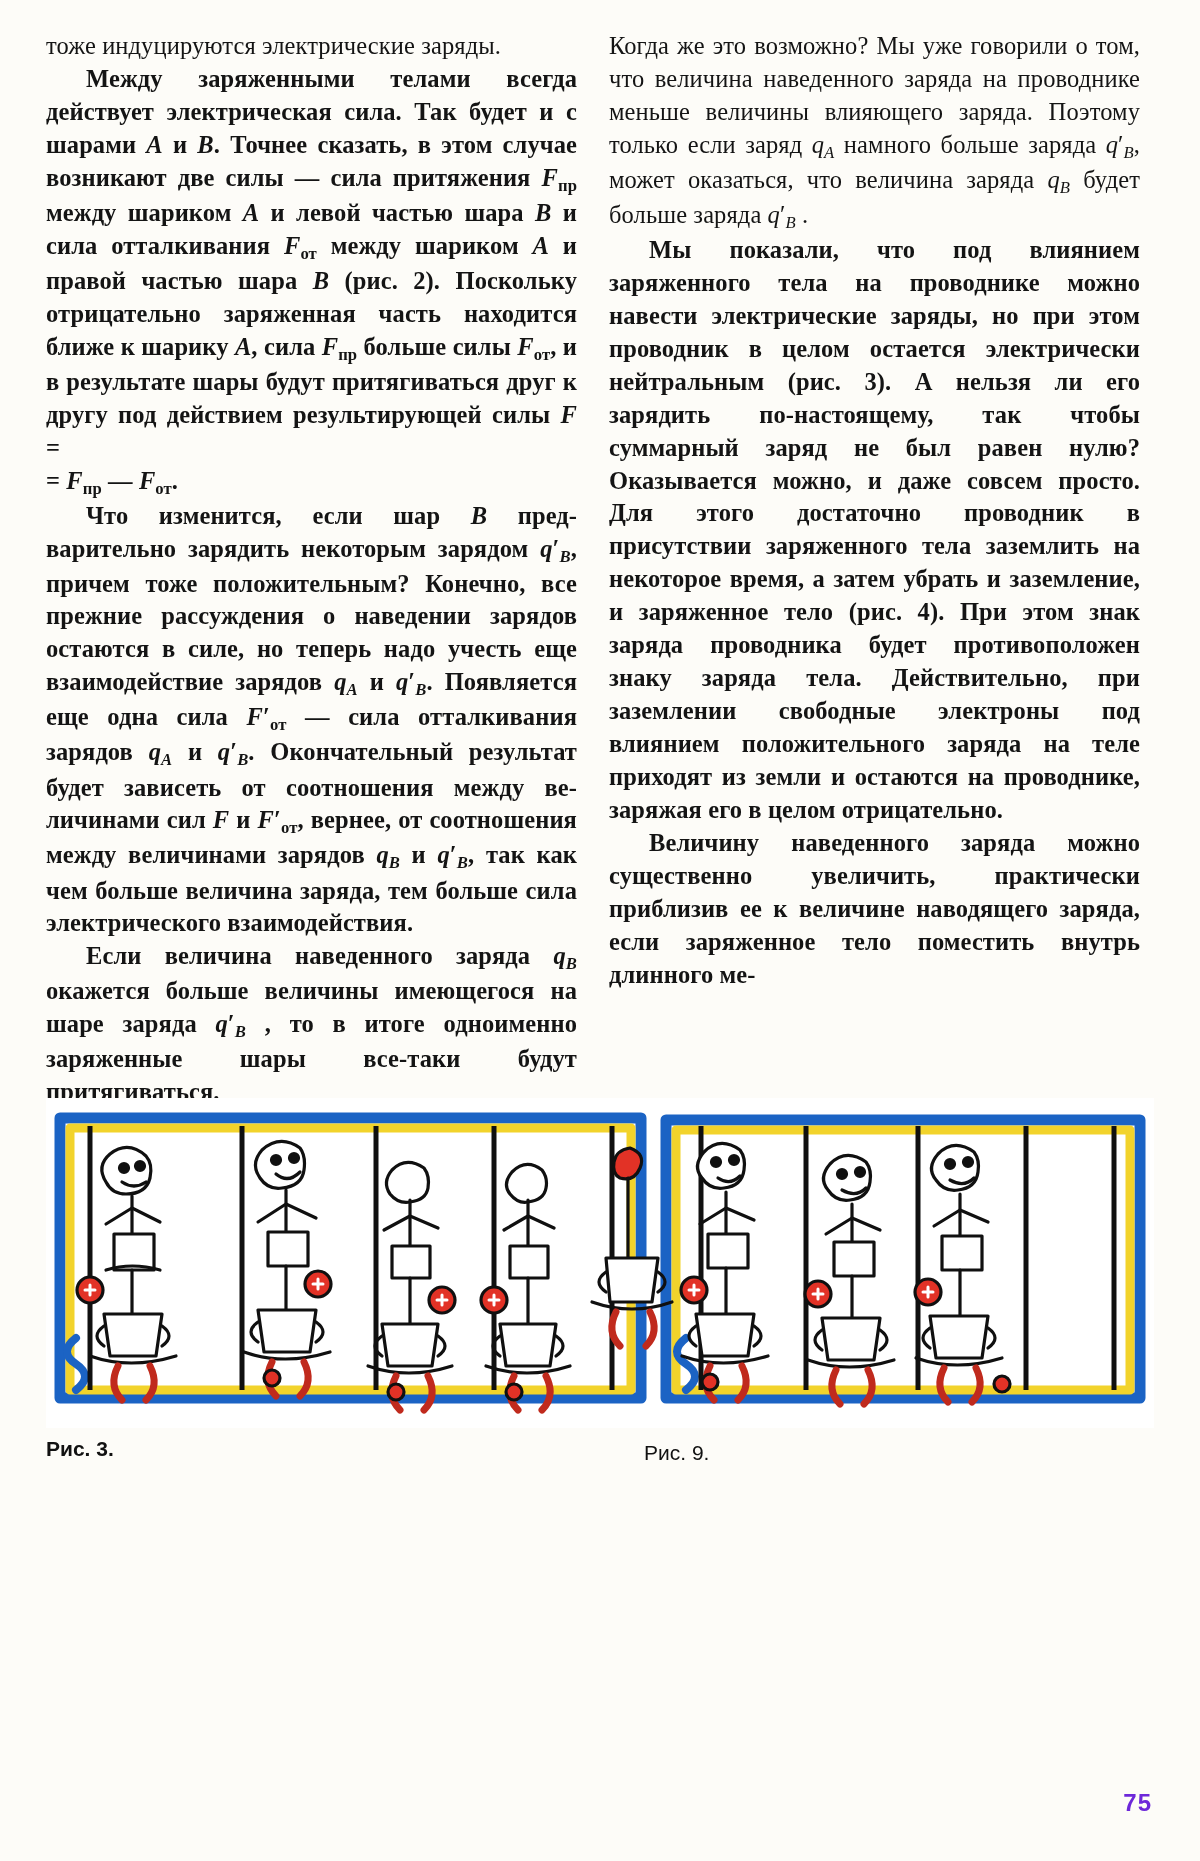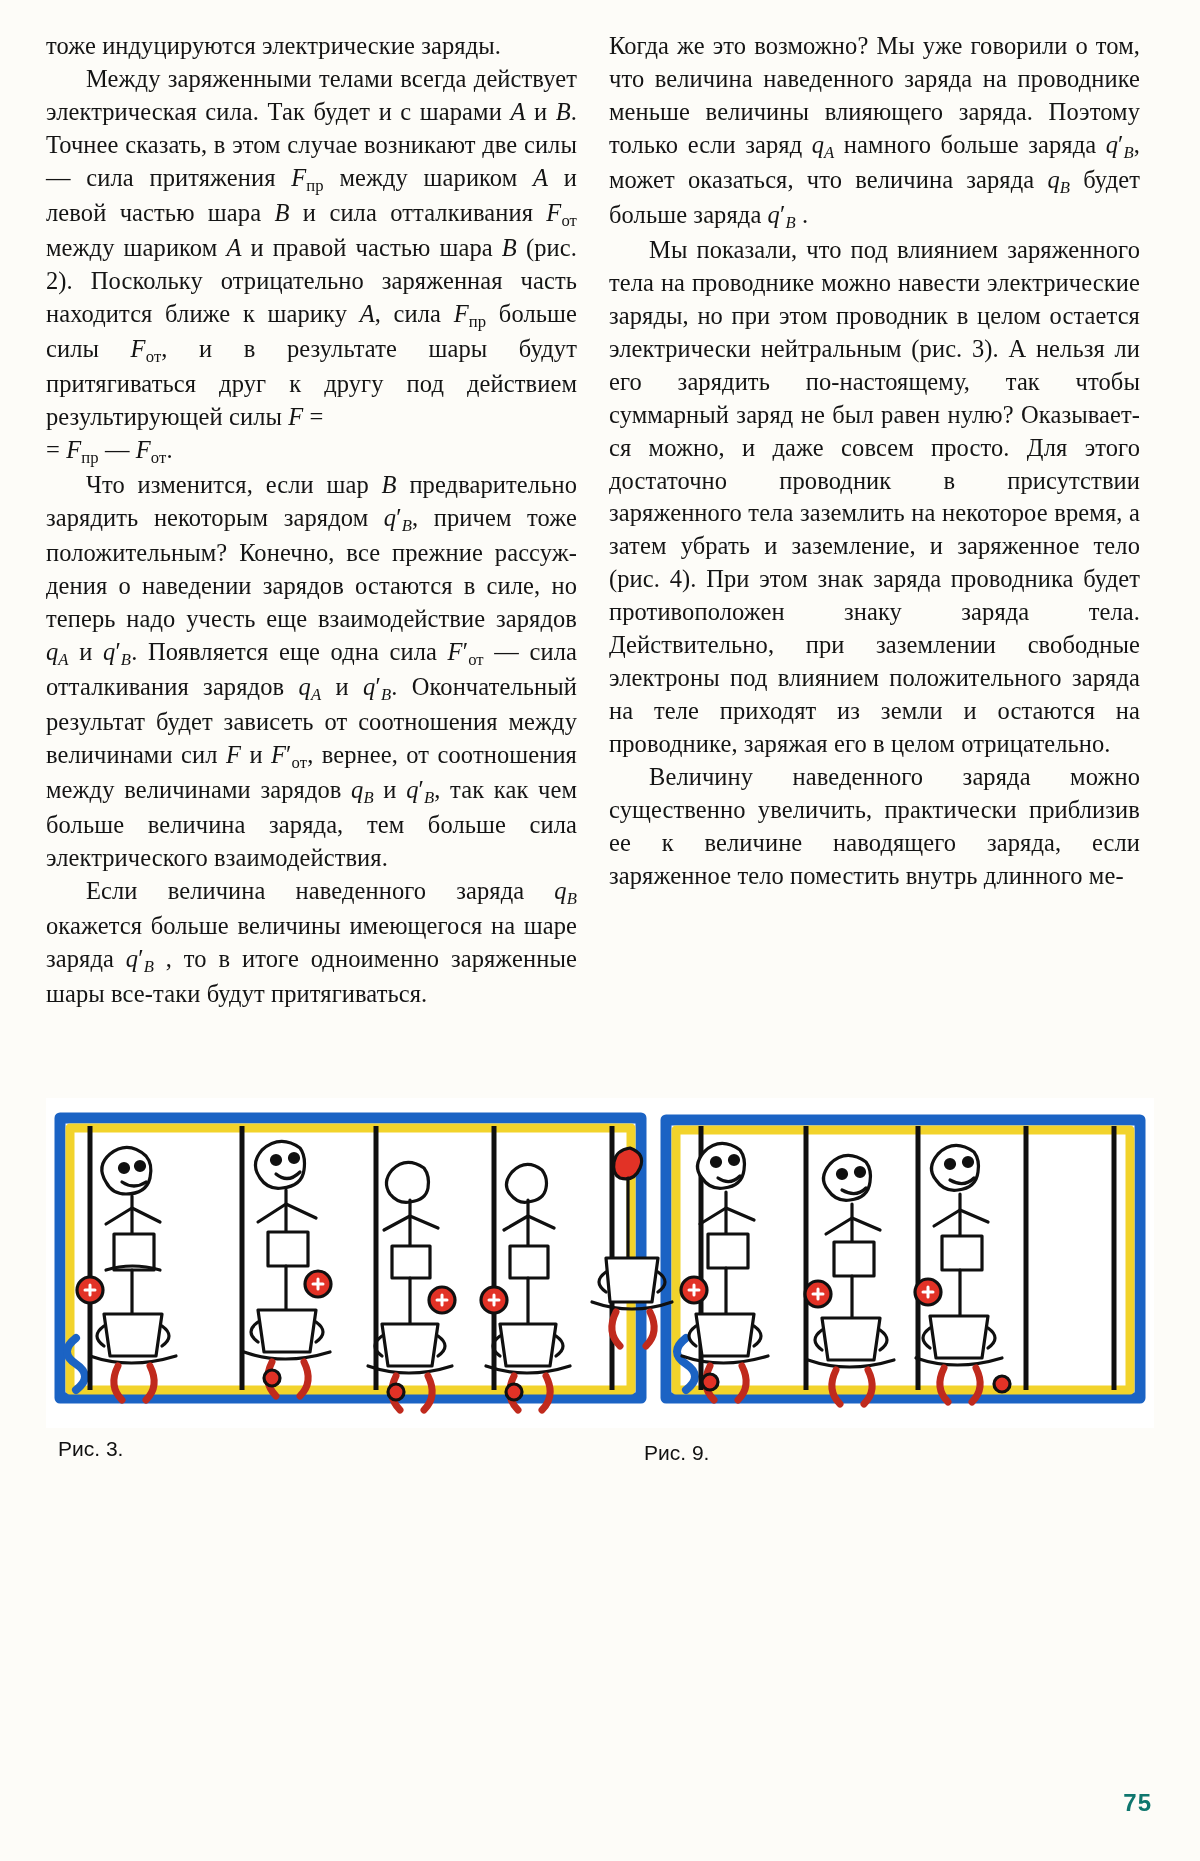--- a/index.html
+++ b/index.html
@@ -31,20 +31,21 @@
     margin: 0;
     font-size: 24.5px;
     line-height: 1.345;
     text-align: justify;
     text-justify: inter-word;
     letter-spacing: 0.1px;
     hyphens: manual;
   }
   p.indent {
     text-indent: 40px;
+    font-weight: bold;
   }
   .it { font-style: italic; }
   sub {
     font-size: 0.68em;
     vertical-align: -0.28em;
     font-style: normal;
   }
   sub.it-sub { font-style: italic; }
   
   .figure-wrap {
@@ -62,30 +63,30 @@
   .caption-row {
     position: absolute;
     left: 46px;
     top: 1437px;
     width: 1108px;
     height: 30px;
     font-family: "Liberation Sans", sans-serif;
     font-size: 21px;
     color: #111;
   }
-  .cap3 { position: absolute; left: 12px; top: 0; }
+  .cap3 { position: absolute; left: 0; top: 0; font-weight: bold; }
   .cap4 { position: absolute; left: 598px; top: 4px; }
   .page-num {
     position: absolute;
     right: 48px;
     bottom: 44px;
     font-family: "Liberation Sans", sans-serif;
     font-weight: bold;
     font-size: 24px;
-    color: #0f766e;
+    color: #6d28d9;
     letter-spacing: 1px;
   }
   svg { display: block; }
 </style>
 </head>
 <body>
 
 <div class="page">
 
   <div class="columns">

